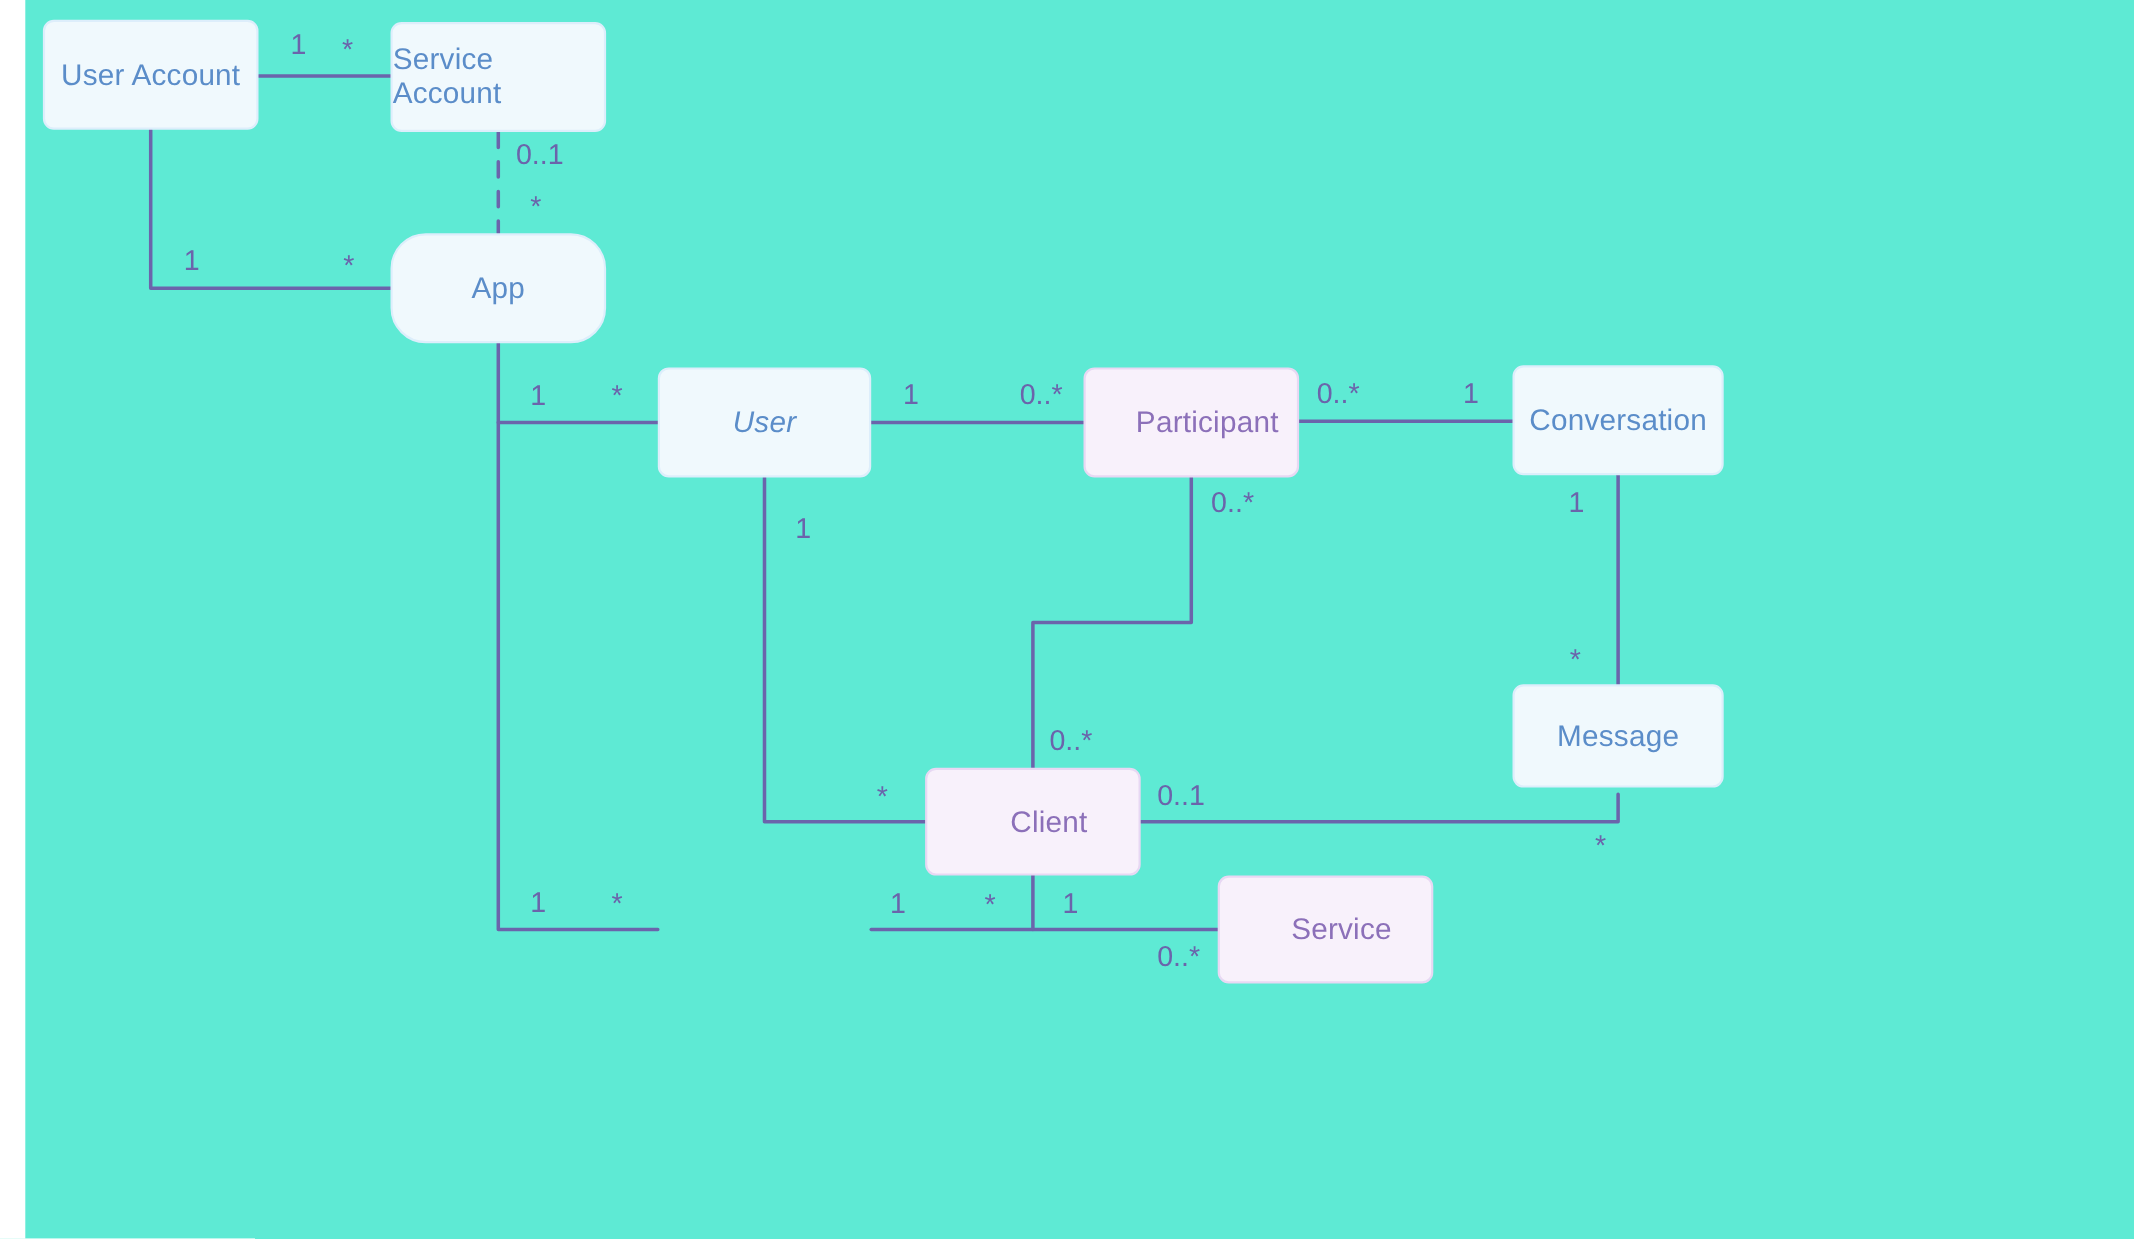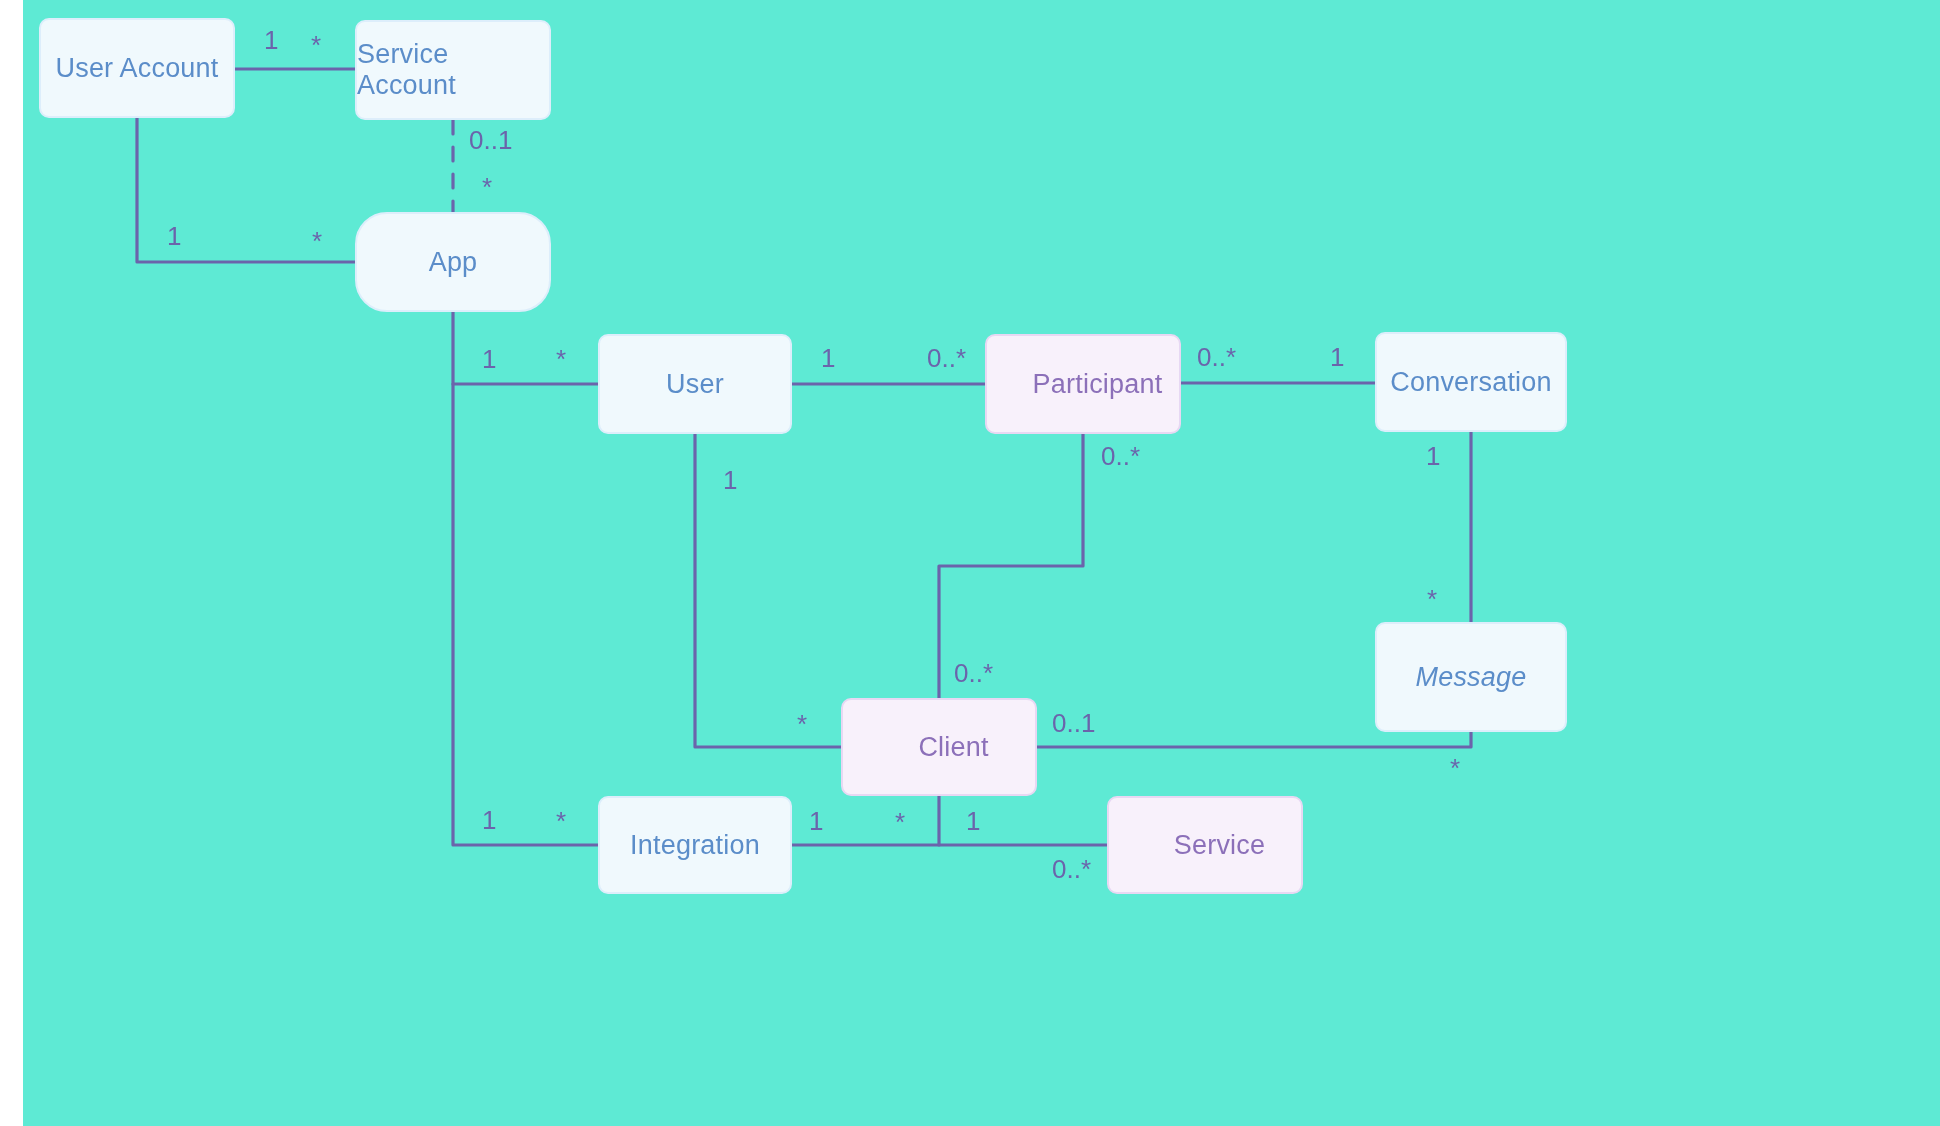--- a/index.html
+++ b/index.html
@@ -105,43 +105,40 @@
   </div>
 
   <div class="node blue" style="left:332px; top:20px; width:196px; height:100px;">
     <span class="node-label">Service Account</span>
   </div>
 
   <div class="node blue" style="left:332px; top:212px; width:196px; height:100px;border-radius:32px;">
     <span class="node-label">App</span>
   </div>
 
-  <div class="node blue" style="left:575px; top:334px; width:194px; height:100px;">
+  <div class="node blue" style="left:575px; top:334px; width:194px; height:100px;font-style:italic;">
     <span class="node-label">User</span>
   </div>
 
   <div class="node purple" style="left:962px; top:334px; width:196px; height:100px;">
     <span class="node-label">Participant</span>
   </div>
 
   <div class="node blue" style="left:1352px; top:332px; width:192px; height:100px;justify-content:center;">
     <span class="node-label">Conversation</span>
   </div>
 
-  <div class="node blue" style="left:1352px; top:622px; width:192px; height:110px;font-style:italic;">
+  <div class="node blue" style="left:1352px; top:622px; width:192px; height:94px;">
     <span class="node-label">Message</span>
   </div>
 
   <div class="node purple" style="left:818px; top:698px; width:196px; height:98px;">
     <span class="node-label">Client</span>
   </div>
 
-  <div class="node blue" style="left:575px; top:796px; width:194px; height:98px;">
-    <span class="node-label">Integration</span>
-  </div>
 
   <div class="node purple" style="left:1084px; top:796px; width:196px; height:98px;">
     <span class="node-label">Service</span>
   </div>
 
   <span class="card" style="left:241px;  top:27px;">1</span>
   <span class="card" style="left:288px;  top:32px;">*</span>
   <span class="card" style="left:446px;  top:127px;">0..1</span>
   <span class="card" style="left:459px;  top:174px;">*</span>
   <span class="card" style="left:144px;  top:223px;">1</span>

